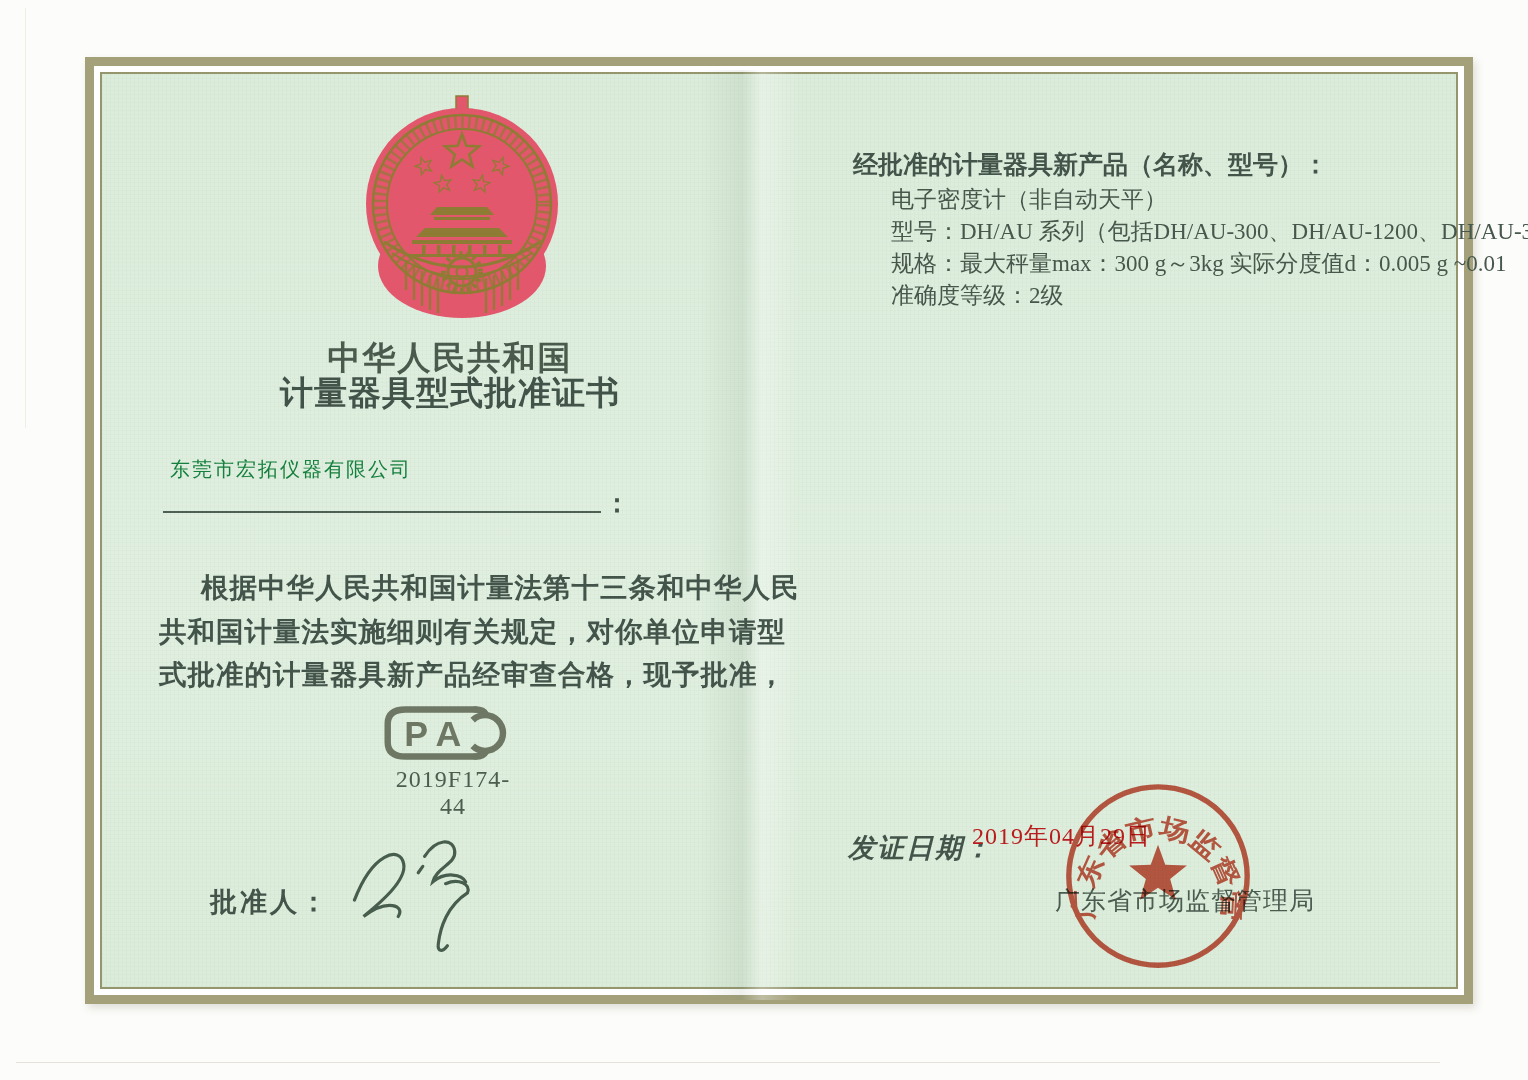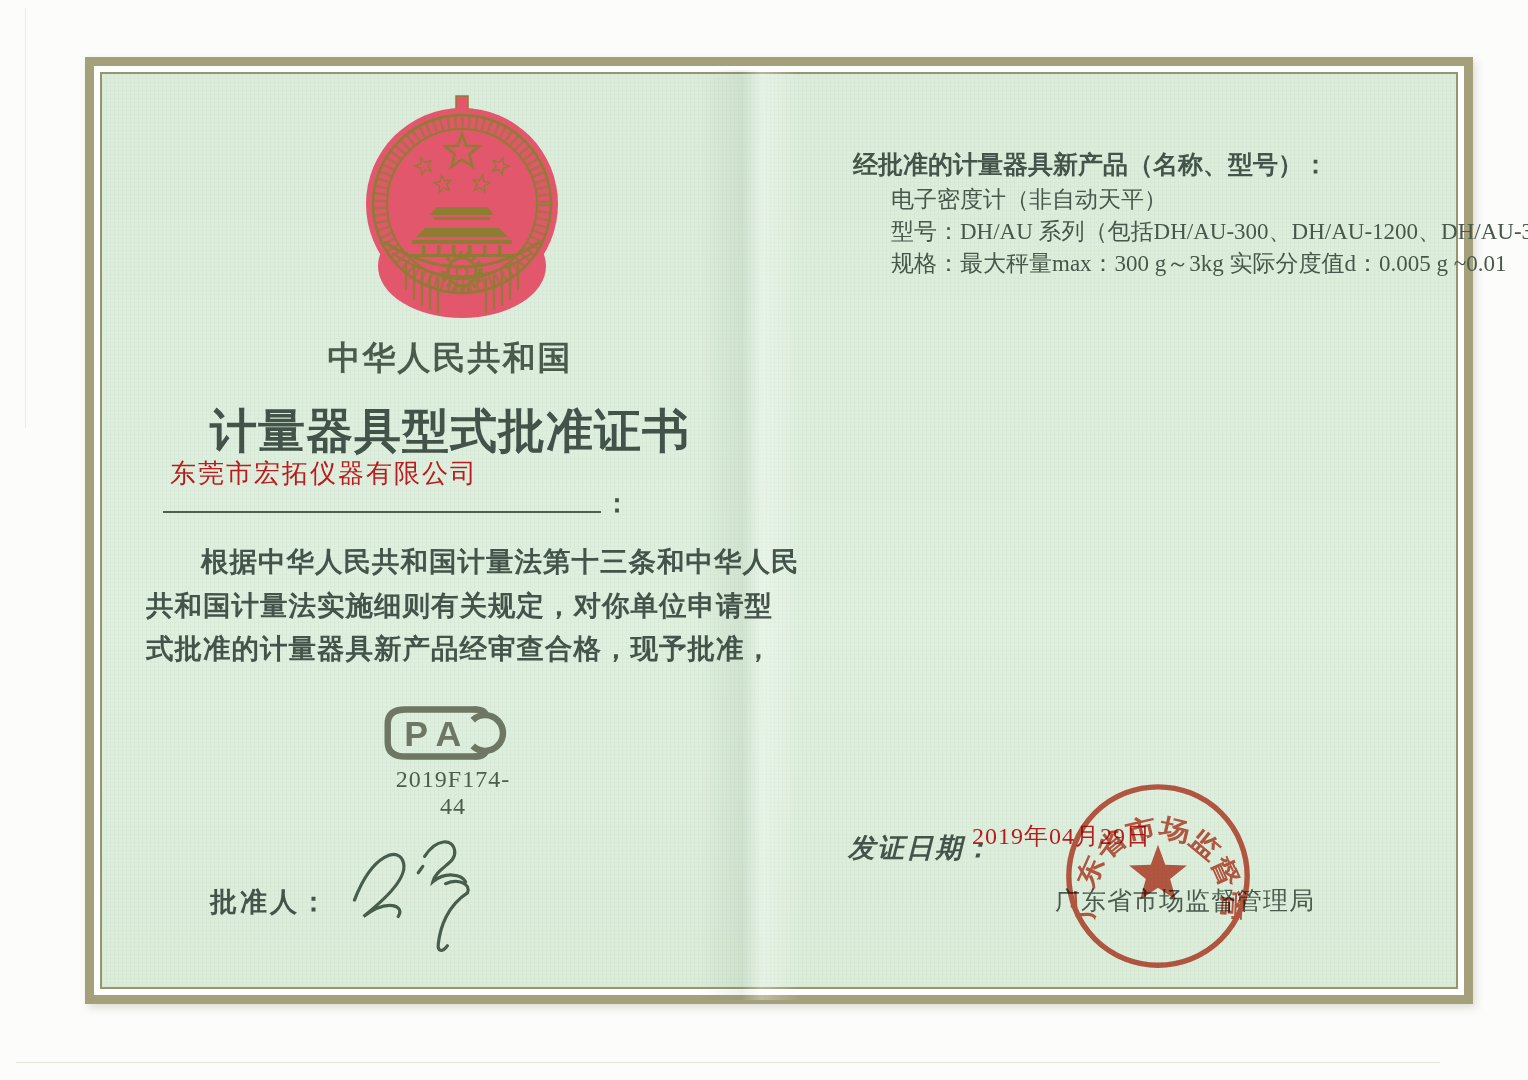--- a/index.html
+++ b/index.html
@@ -33,27 +33,27 @@
     pointer-events:none;
   }
   
   .abs{position:absolute;}
   .serif{font-family:"Liberation Serif","DejaVu Serif",serif;}
   .country{
     left:250px;top:336px;width:400px;text-align:center;
     font-size:33px;font-weight:700;letter-spacing:2px;color:#4a5b4e;
   }
   .cert-title{
-    left:180px;top:400px;width:540px;text-align:center;
-    font-size:47px;font-weight:700;letter-spacing:1px;color:#42534a;
-  }
-  .company{left:170px;top:456px;font-size:26px;color:#b91c1c;letter-spacing:2px;}
+    left:180px;top:371px;width:540px;text-align:center;
+    font-size:33px;font-weight:700;letter-spacing:1px;color:#42534a;
+  }
+  .company{left:170px;top:456px;font-size:20px;color:#15803d;letter-spacing:2px;}
   .company-line{left:163px;top:478px;width:438px;height:33px;border-bottom:2px solid #4e6053;}
   .company-colon{left:604px;top:486px;font-size:26px;font-weight:700;color:#44554a;}
-  .body-par{left:146px;top:540px;width:640px;color:#43544a;}
+  .body-par{left:146px;top:566px;width:640px;color:#43544a;text-align:right;}
   .body-par .bl{font-size:27.5px;font-weight:700;line-height:43.5px;letter-spacing:1px;white-space:nowrap;}
   .body-par .bl.indent{text-indent:2em;}
   .cpa-number{left:383px;top:766px;width:140px;text-align:center;font-size:24px;color:#4c5d50;letter-spacing:1px;}
   .approver{left:210px;top:884px;font-size:27px;font-weight:700;color:#43544a;letter-spacing:3px;}
   
   .prod-head{left:853px;top:148px;font-size:25px;font-weight:700;color:#43544a;white-space:nowrap;}
   .prod-lines{left:858px;top:184px;width:600px;color:#46574b;}
   .prod-lines .pl{font-size:23px;line-height:32px;white-space:nowrap;margin-left:33px;}
   .issue-date-label{left:848px;top:830px;font-size:27px;font-weight:700;color:#43544a;letter-spacing:2px;font-style:italic;}
   .issue-date-value{left:972px;top:820px;font-size:24px;color:#b91c1c;letter-spacing:1px;}
@@ -171,20 +171,21 @@
       <path d="M118 62 C 132 56 146 62 142 72 C 120 86 112 110 110 128 C 109 136 114 138 120 130"></path>
       <path d="M88 50 l 5 -7"></path>
     </g>
   </svg>
 
   <div class="abs prod-head">经批准的计量器具新产品（名称、型号）：</div>
   <div class="abs prod-lines serif">
     <div class="pl">电子密度计（非自动天平）</div>
     <div class="pl">型号：DH/AU 系列（包括DH/AU-300、DH/AU-1200、DH/AU-3000）</div>
     <div class="pl">规格：最大秤量max：300 g～3kg 实际分度值d：0.005 g ~0.01</div>
+    <div class="pl">准确度等级：2级</div>
   </div>
 
   <div class="abs issue-date-label">发证日期：</div>
   <div class="abs issue-date-value serif">2019年04月29日</div>
   <div class="abs authority-value serif">广东省市场监督管理局</div>
 
   <svg class="abs seal-svg" viewBox="0 0 200 200">
     <defs>
       <path id="seal-arc" d="M 38 152 A 67 67 0 1 1 162 152" fill="none"></path>
     </defs>

